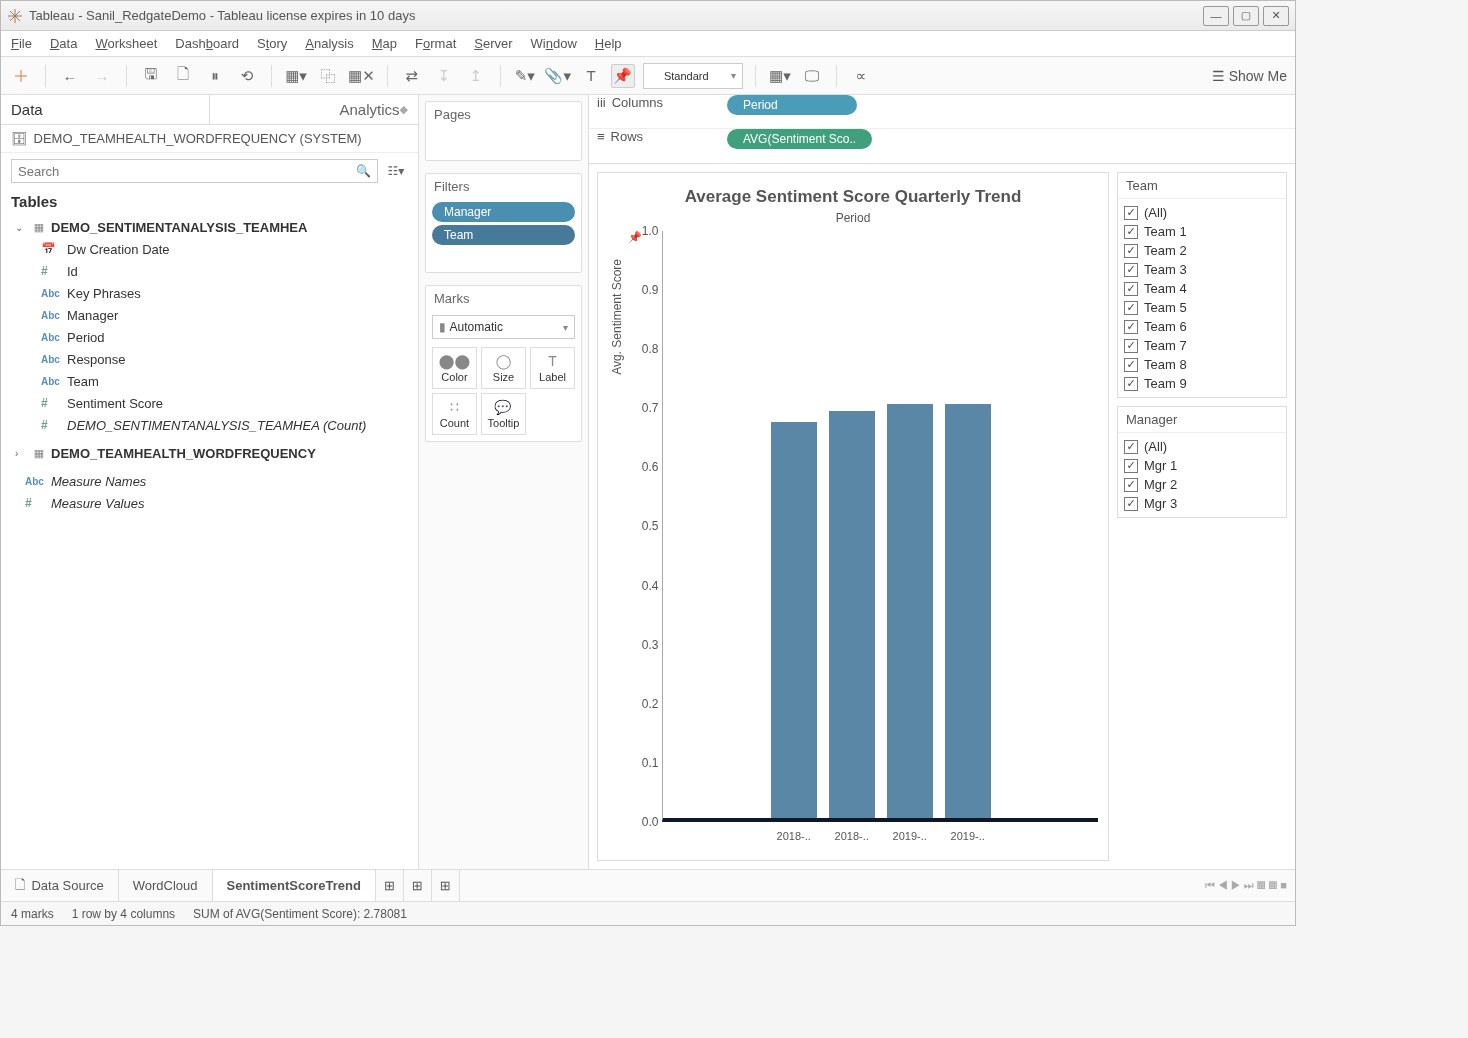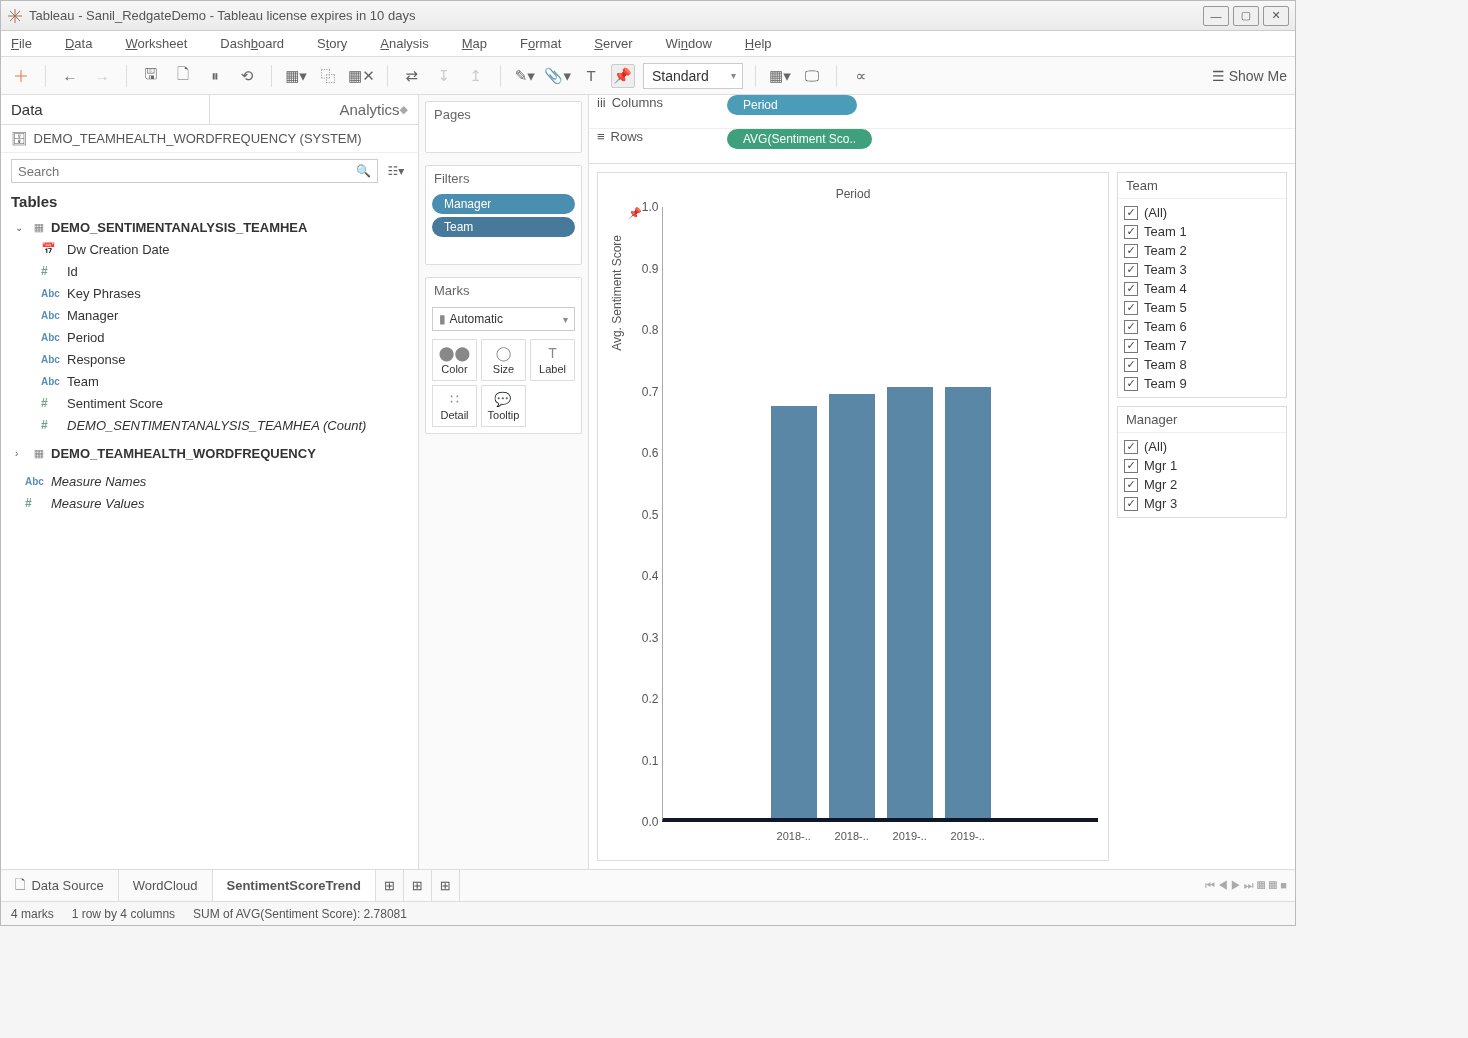--- a/index.html
+++ b/index.html
@@ -2,28 +2,28 @@
 <html><head>
 <meta charset="utf-8">
 <style>
 * { box-sizing: border-box; margin: 0; padding: 0; font-family: "Segoe UI", Arial, sans-serif; }
 body { background: #f5f5f5; width: 1468px; height: 1038px; overflow: hidden; font-size: 13px; color: #333; }
 .window { background: #fff; border: 1px solid #bbb; width: 1296px; height: 926px; margin: 0; display: flex; flex-direction: column; }
 .titlebar { background: linear-gradient(#f7f7f7,#eaeaea); height: 30px; display: flex; align-items: center; padding: 0 6px; border-bottom: 1px solid #ccc; color: #555; }
 .titlebar .ticon { width: 16px; height: 16px; margin-right: 6px; display:inline-block; }
 .title-controls { margin-left: auto; display: flex; gap:4px;}
 .title-controls .wbtn { width:26px; height:20px; border:1px solid #999; background:#f0f0f0; display:flex; align-items:center; justify-content:center; font-size:11px; color:#555; border-radius:2px; cursor:pointer;}
-.menubar { height: 26px; display: flex; align-items: center; padding: 0 10px; gap: 33px; border-bottom: 1px solid #ddd; color:#555;}
+.menubar { height: 26px; display: flex; align-items: center; padding: 0 10px; gap: 18px; border-bottom: 1px solid #ddd; color:#555;}
 .menubar span { cursor:pointer; }
 .menubar span u { text-decoration: underline; }
 .toolbar { height: 38px; display:flex; align-items:center; padding: 0 8px; gap:8px; border-bottom:1px solid #ddd; background:#fafafa;}
 .toolbar .sep { width:1px; height:22px; background:#ddd; margin:0 4px;}
 .tbtn { min-width:24px; height:24px; display:flex; align-items:center; justify-content:center; color:#666; cursor:pointer; font-size:15px; }
 .tbtn svg { width:16px; height:16px; }
-.std-select { border:1px solid #ccc; height:26px; padding:0 22px 0 8px; display:flex; align-items:center; background:#fff; position:relative; font-size:14px; min-width:100px;}
+.std-select { border:1px solid #ccc; height:26px; padding:0 22px 0 20px; display:flex; align-items:center; background:#fff; position:relative; font-size:11px; min-width:100px;}
 .std-select::after { content:"▾"; position:absolute; right:6px; color:#888; font-size:10px;}
 .showme { margin-left:auto; display:flex; align-items:center; gap:4px; color:#555; cursor:pointer; font-size:14px;}
 .body-area { flex:1; display:flex; overflow:hidden;}
 .left-pane { width:418px; border-right:1px solid #ddd; display:flex; flex-direction:column; background:#fff;}
 .tabhdr { display:flex; border-bottom:1px solid #ddd;}
 .tabhdr .tab { flex:1; padding:6px 10px; font-size:15px; cursor:pointer;}
 .tabhdr .tab.active { font-weight:400; }
 .tabhdr .tab.inactive { color:#666; border-left:1px solid #ddd;}
 .conn-row { padding:6px 10px; display:flex; align-items:center; gap:6px; color:#555; border-bottom:1px solid #eee; font-size:13px;}
 .search-row { padding:6px 10px; display:flex; align-items:center; gap:6px; }
@@ -245,21 +245,21 @@
             <span class="lbl">Measure Names</span>
           </div>
         <div class="tree-row italic" style="padding-left:14px;">
             <span class="num">#</span>
             <span class="lbl">Measure Values</span>
           </div>
       </div>
     </div>
 
     <div class="mid-pane">
-      <div class="card" style="height:52px;">
+      <div class="card" style="height:60px;">
         <div class="card-title">Pages</div>
       </div>
       <div class="card">
         <div class="card-title">Filters</div>
         <div class="pill">Manager</div>
         <div class="pill darker">Team</div>
         <div style="height:24px;"></div>
       </div>
       <div class="card">
         <div class="card-title">Marks</div>
@@ -275,21 +275,21 @@
           <div class="mark-btn">
               <span class="mi">◯</span>
               <span>Size</span>
             </div>
           <div class="mark-btn">
               <span class="mi">T</span>
               <span>Label</span>
             </div>
           <div class="mark-btn">
               <span class="mi">∷</span>
-              <span>Detail</span>
+              <span>Count</span>
             </div>
           <div class="mark-btn">
               <span class="mi">💬</span>
               <span>Tooltip</span>
             </div>
         </div>
       </div>
     </div>
 
     <div class="right-pane">
@@ -309,20 +309,21 @@
               <span>Rows</span>
             </div>
           <div class="shelf-pills">
               <div class="shelf-pill green">AVG(Sentiment Sco..</div>
             </div>
         </div>
       </div>
 
       <div class="viz-wrap">
         <div class="viz-area">
+          <div class="viz-title">Average Sentiment Score Quarterly Trend</div>
           <div class="viz-subtitle">Period</div>
           <div class="chart-zone">
             <div style="display:flex; flex-direction:column; align-items:center; padding-bottom:28px;">
               <div class="y-title">Avg. Sentiment Score</div>
             </div>
             <div style="display:flex; flex-direction:column; justify-content:flex-start; padding:0 0 28px 2px;">
                 <span class="pin-ico">📌</span>
               </div>
             <div class="plot-outer">
               <div class="y-ticks" id="yticks">

